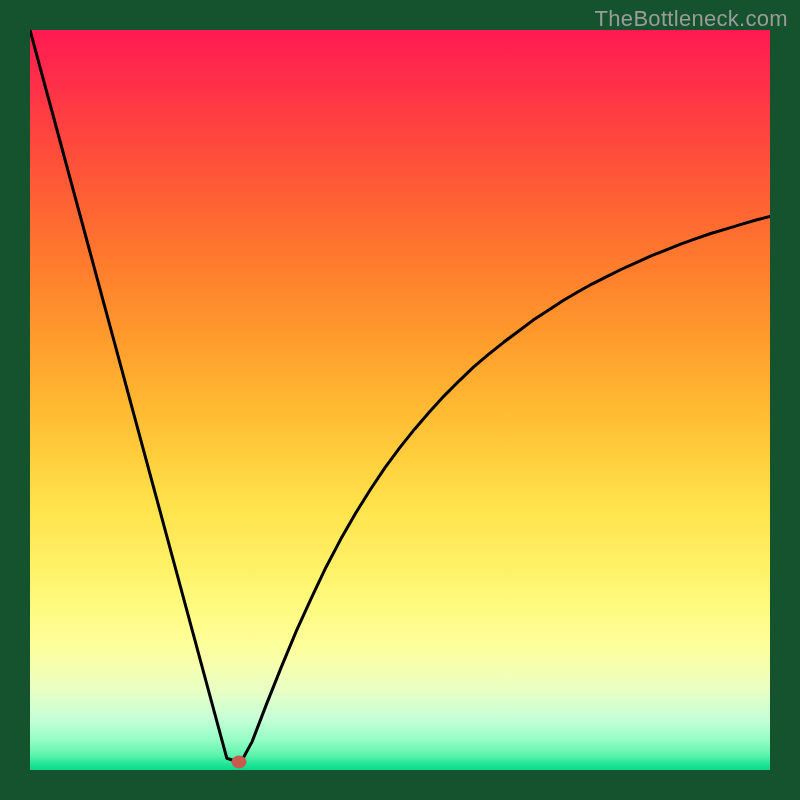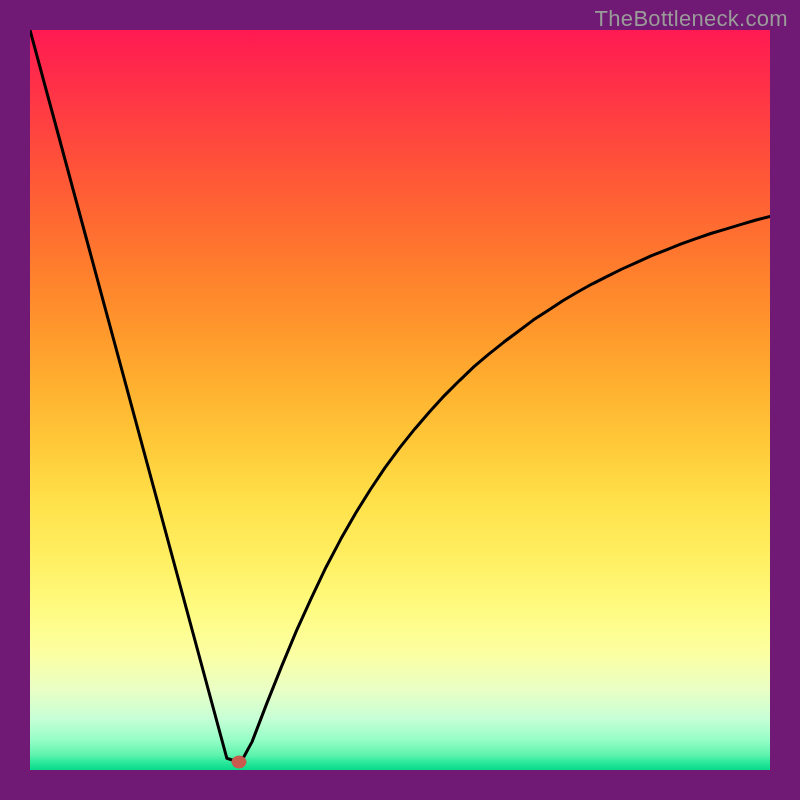--- a/index.html
+++ b/index.html
@@ -8,21 +8,21 @@
     width: 800px;
     height: 800px;
     overflow: hidden;
     background: #000;
     font-family: Arial, Helvetica, sans-serif;
   }
   .wrap {
     position: relative;
     width: 800px;
     height: 800px;
-    background: #701a75;
+    background: #14532d;
   }
   .plot {
     position: absolute;
     left: 30px;
     top: 30px;
     width: 740px;
     height: 740px;
     
     background: linear-gradient(
       to bottom,

